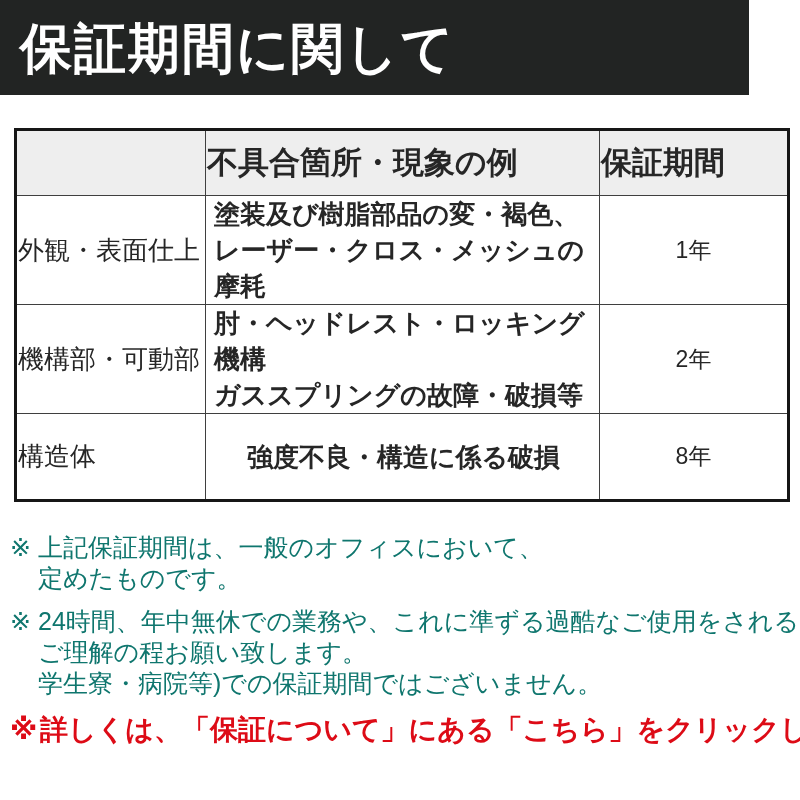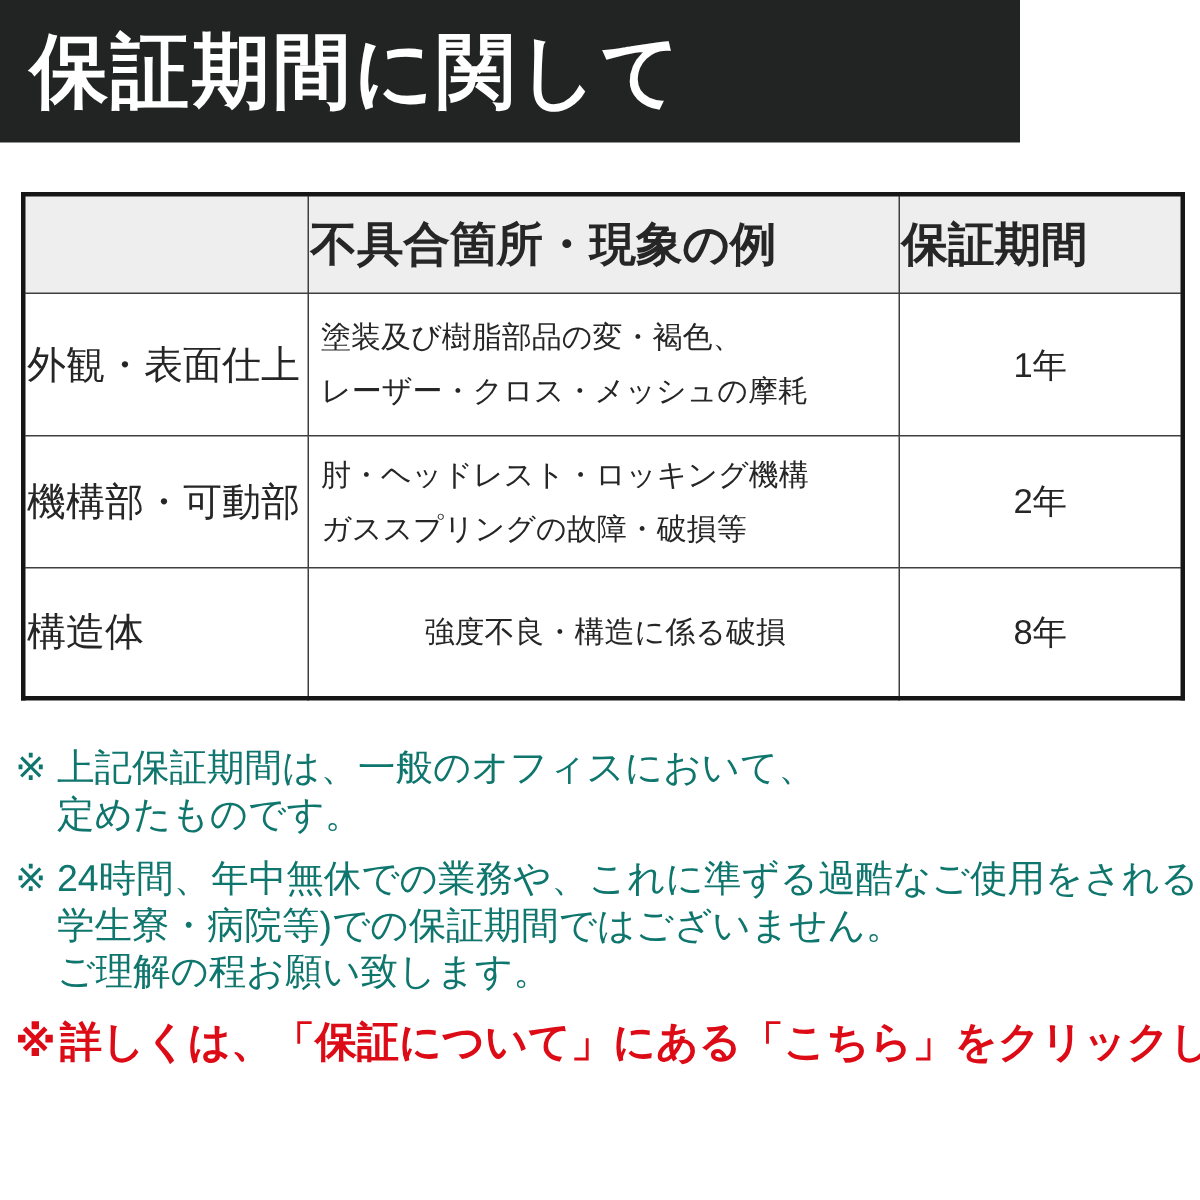--- a/index.html
+++ b/index.html
@@ -5,21 +5,21 @@
   html,body{margin:0;padding:0;}
   body{
     width:800px;height:800px;
     background:#ffffff;
     font-family:"Liberation Sans","DejaVu Sans",sans-serif;
     color:#222222;
     overflow:hidden;
   }
   
   .header-bar{
-    width:680px;height:95px;
+    width:749px;height:95px;
     background:#222423;
     display:flex;align-items:center;
     box-sizing:border-box;
     padding-left:20px;
   }
   .header-bar .title{
     color:#ffffff;
     font-size:52px;
     font-weight:900;
     letter-spacing:2px;
@@ -49,22 +49,22 @@
     text-align:left;
   }
   tr.body-row1{height:95px;}
   tr.body-row2{height:88px;}
   tr.body-row3{height:87px;}
   td.cat{
     font-size:26px;
     font-weight:500;
   }
   td.examples{
-    font-size:20px;
-    font-weight:400;
+    font-size:26px;
+    font-weight:700;
     padding:0 6px 0 8px;
   }
   td.examples.left{text-align:left;}
   td.examples.center{text-align:center;}
   td.examples .line{line-height:36px;}
   td.period{
     text-align:center;
     font-size:23px;
     font-weight:500;
   }
@@ -138,22 +138,22 @@
 
 <div class="notes">
 
   <div class="note">
     <div class="note-line first"><span class="marker">※</span><span>上記保証期間は、一般のオフィスにおいて、</span></div>
     <div class="note-line cont">定めたものです。</div>
   </div>
 
   <div class="note">
     <div class="note-line first"><span class="marker">※</span><span>24時間、年中無休での業務や、これに準ずる過酷なご使用をされる</span></div>
+    <div class="note-line cont">ご理解の程お願い致します。</div>
     <div class="note-line cont">学生寮・病院等)での保証期間ではございません。</div>
-    <div class="note-line cont">ご理解の程お願い致します。</div>
   </div>
 
   <div class="note red">
     <div class="note-line first"><span class="marker">※</span><span>詳しくは、「保証について」にある「こちら」をクリックして、</span></div>
 
   </div>
 
 </div>
 
 </body></html>

